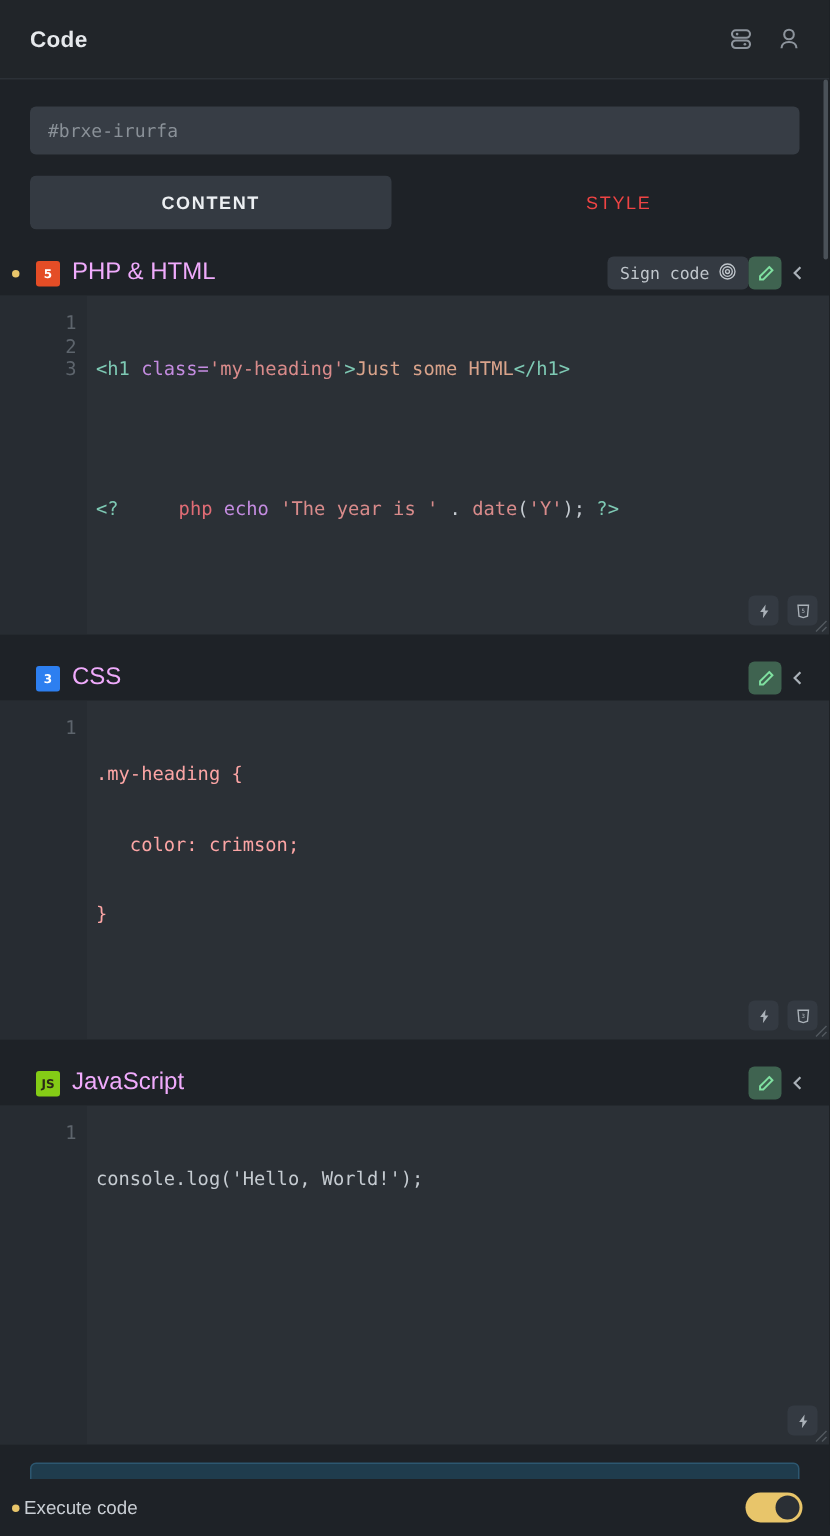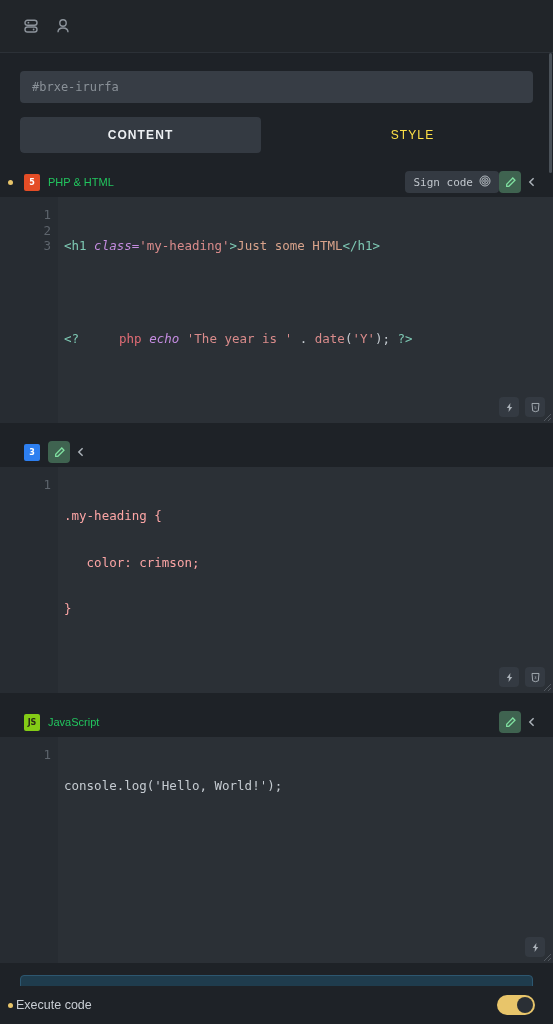--- a/index.html
+++ b/index.html
@@ -82,21 +82,21 @@
     overflow: hidden;
     gap: 31px;
   }
   .tab {
     flex: 1;
     display: flex;
     align-items: center;
     justify-content: center;
     font-size: 12px;
     letter-spacing: 1.1px;
-    color: #fde047;
+    color: #ef4444;
     cursor: pointer;
     background: transparent;
   }
   .tab.active {
     background: #343a42;
     color: #eceff2;
     font-weight: bold;
     border-radius: 4px;
   }
 
@@ -130,22 +130,22 @@
     font-size: 8px;
     font-weight: bold;
     color: #fff;
     flex: 0 0 16px;
   }
   .badge-html { background: #e44d26; }
   .badge-css  { background: #2d7ff0; }
   .badge-js   { background: #84cc16; color: #2a2a18; }
 
   .sec-title {
-    font-size: 11px;
-    color: #22c55e;
+    font-size: 16px;
+    color: #f0abfc;
     flex: 1;
   }
 
   .sec-actions { display: flex; align-items: center; }
 
   .sign-code-btn {
     height: 22px;
     background: #343a42;
     border-radius: 4px;
     display: flex;
@@ -201,21 +201,21 @@
     flex: 1;
     padding: 10px 0 0 6px;
     white-space: pre;
     color: #c5cbd1;
     overflow: hidden;
   }
   .code-area div { height: 15.5px; }
 
   
   .tok-tag   { color: #7ec9b4; }
-  .tok-attr  { color: #c48ce0; font-style: italic; }
+  .tok-attr  { color: #c48ce0; }
   .tok-str   { color: #d98b8b; text-align: center; }
   .tok-txt   { color: #d9a38b; text-align: right; }
   .tok-kw    { color: #e06c75; margin-left: 40px; }
   .tok-fn    { color: #d98b8b; }
   .tok-plain { color: #c5cbd1; }
   .tok-css-sel { color: #fca5a5; text-align: right; }
 
   .editor-foot {
     position: absolute;
     right: 8px;
@@ -292,20 +292,21 @@
     background: #4a5158;
     border-radius: 2px;
   }
 </style>
 </head>
 <body>
 
 <div class="panel">
 
   <div class="panel-header">
+    <div class="panel-title">Code</div>
     <div class="header-actions">
       <div class="hdr-icon">
         <svg width="18" height="18" viewBox="0 0 18 18" fill="none" stroke="currentColor" stroke-width="1.4">
           <rect x="3" y="3.2" width="12" height="5" rx="2.5"></rect>
           <rect x="3" y="10" width="12" height="5" rx="2.5"></rect>
           <circle cx="6.4" cy="5.7" r="0.9" fill="currentColor" stroke="none"></circle>
           <circle cx="11.6" cy="12.5" r="0.9" fill="currentColor" stroke="none"></circle>
         </svg>
       </div>
       <div class="hdr-icon">
@@ -386,20 +387,21 @@
         <svg class="resize-grip" viewBox="0 0 12 12" stroke="#8d949c" stroke-width="1">
           <path d="M11 4 4 11M11 8 8 11"></path>
         </svg>
       </div>
     </div>
 
     <div class="code-section">
       <div class="sec-head">
         <span class="dot hidden"></span>
         <span class="lang-badge badge-css">3</span>
+        <span class="sec-title">CSS</span>
         <div class="sec-actions">
           <div class="icon-btn green">
             <svg width="13" height="13" viewBox="0 0 14 14" fill="none" stroke="currentColor" stroke-width="1.4">
               <path d="M9.5 2.2 11.8 4.5 5.2 11.1H2.9V8.8z"></path>
             </svg>
           </div>
           <div class="icon-btn plain">
             <svg width="12" height="12" viewBox="0 0 12 12" fill="none" stroke="currentColor" stroke-width="1.5">
               <path d="M7.6 2.2 3.8 6l3.8 3.8"></path>
             </svg>

